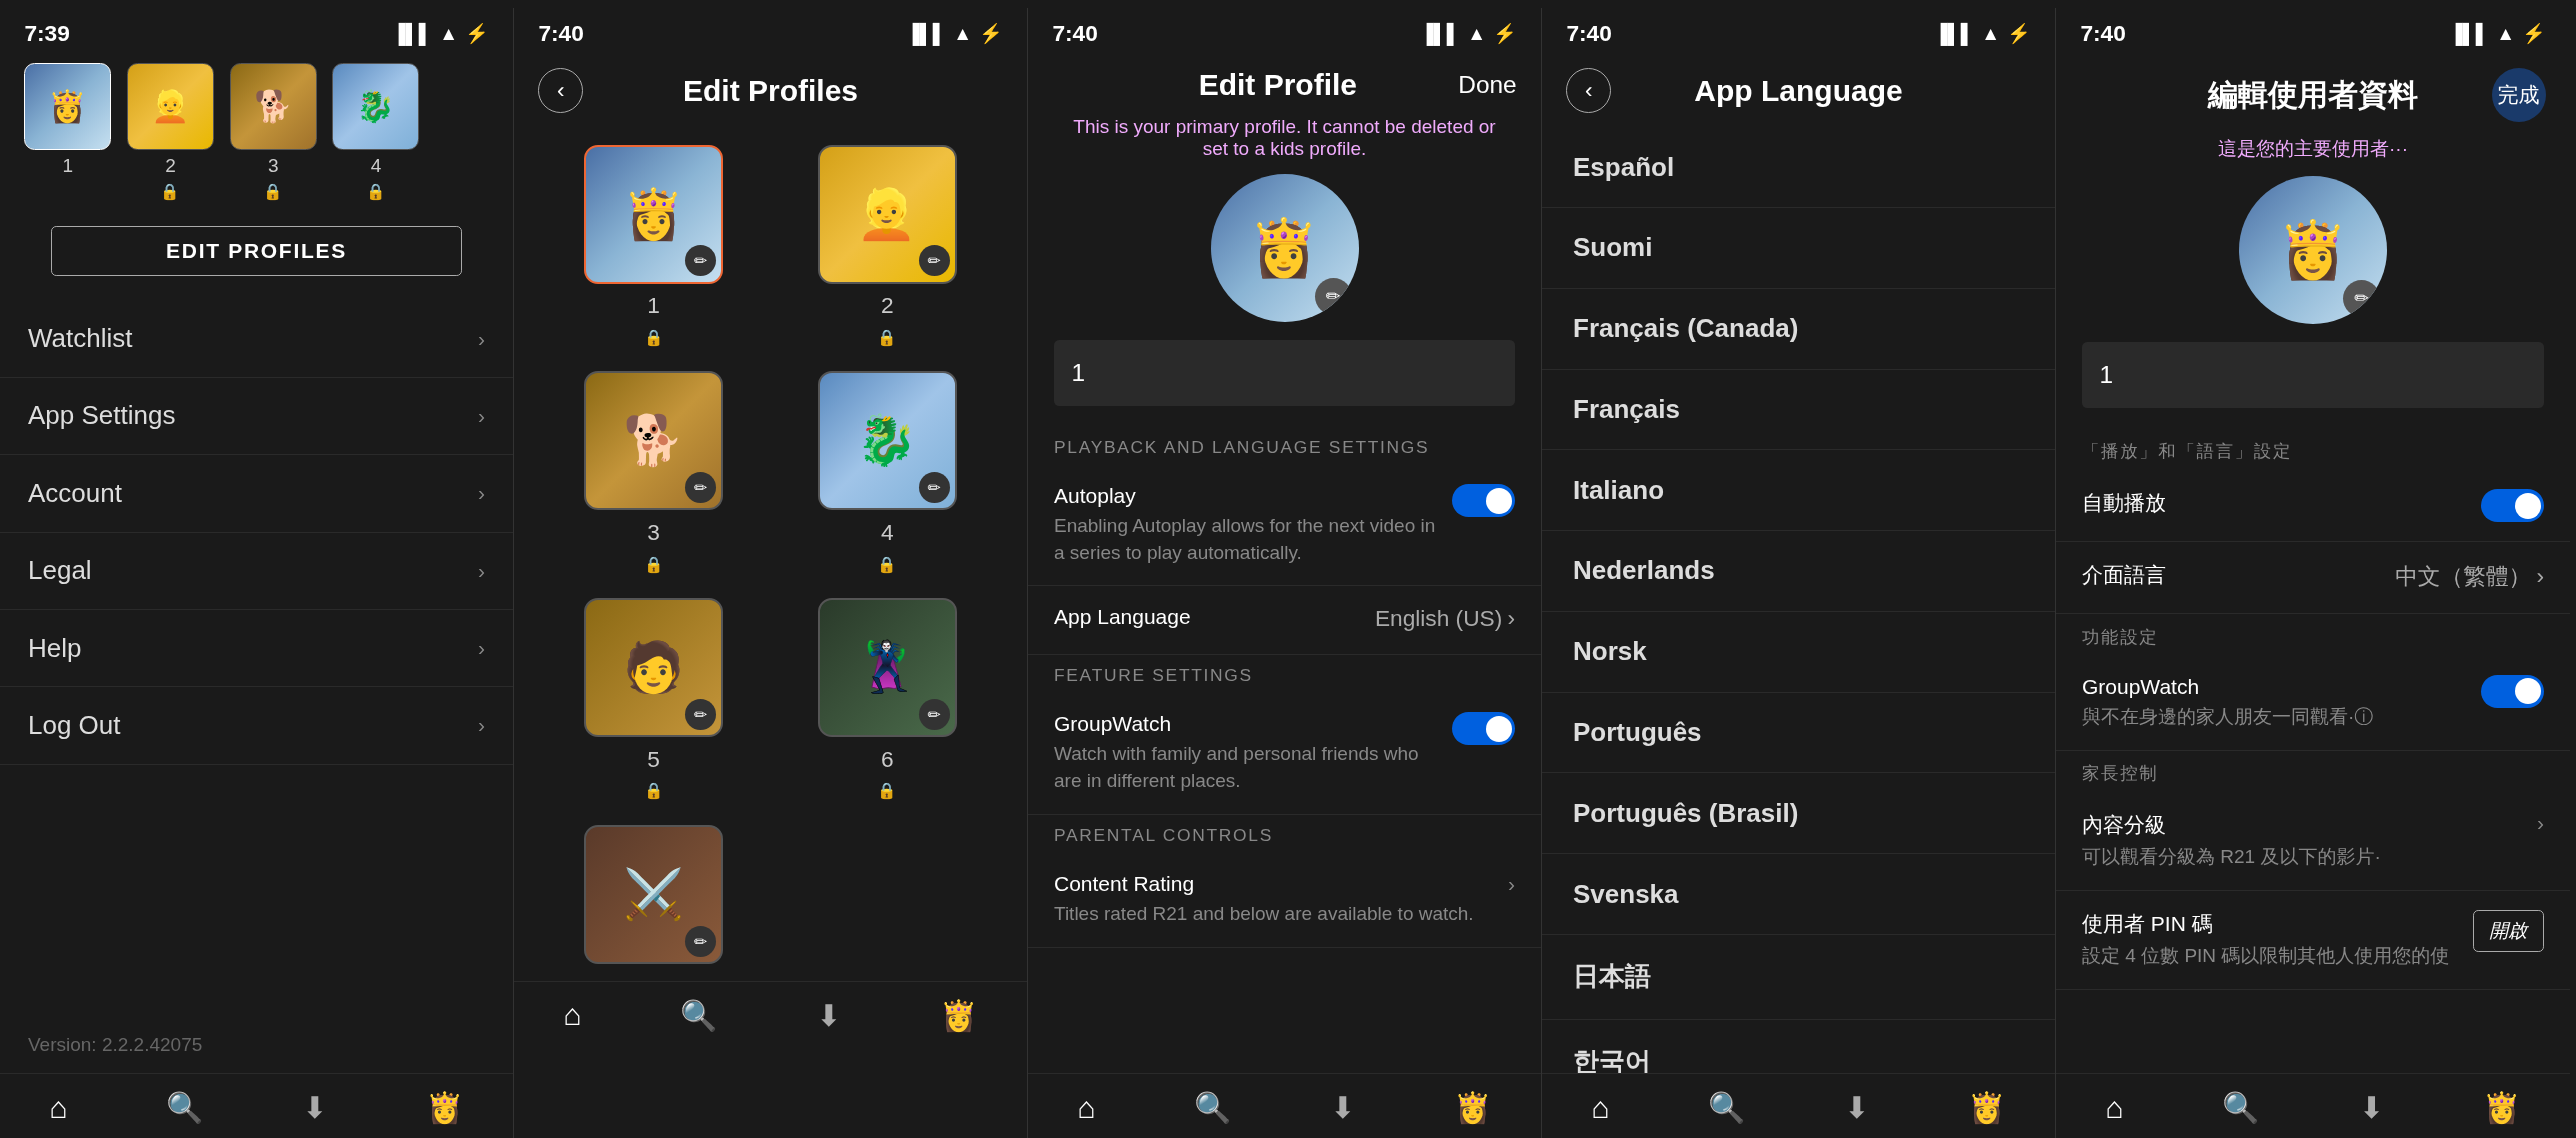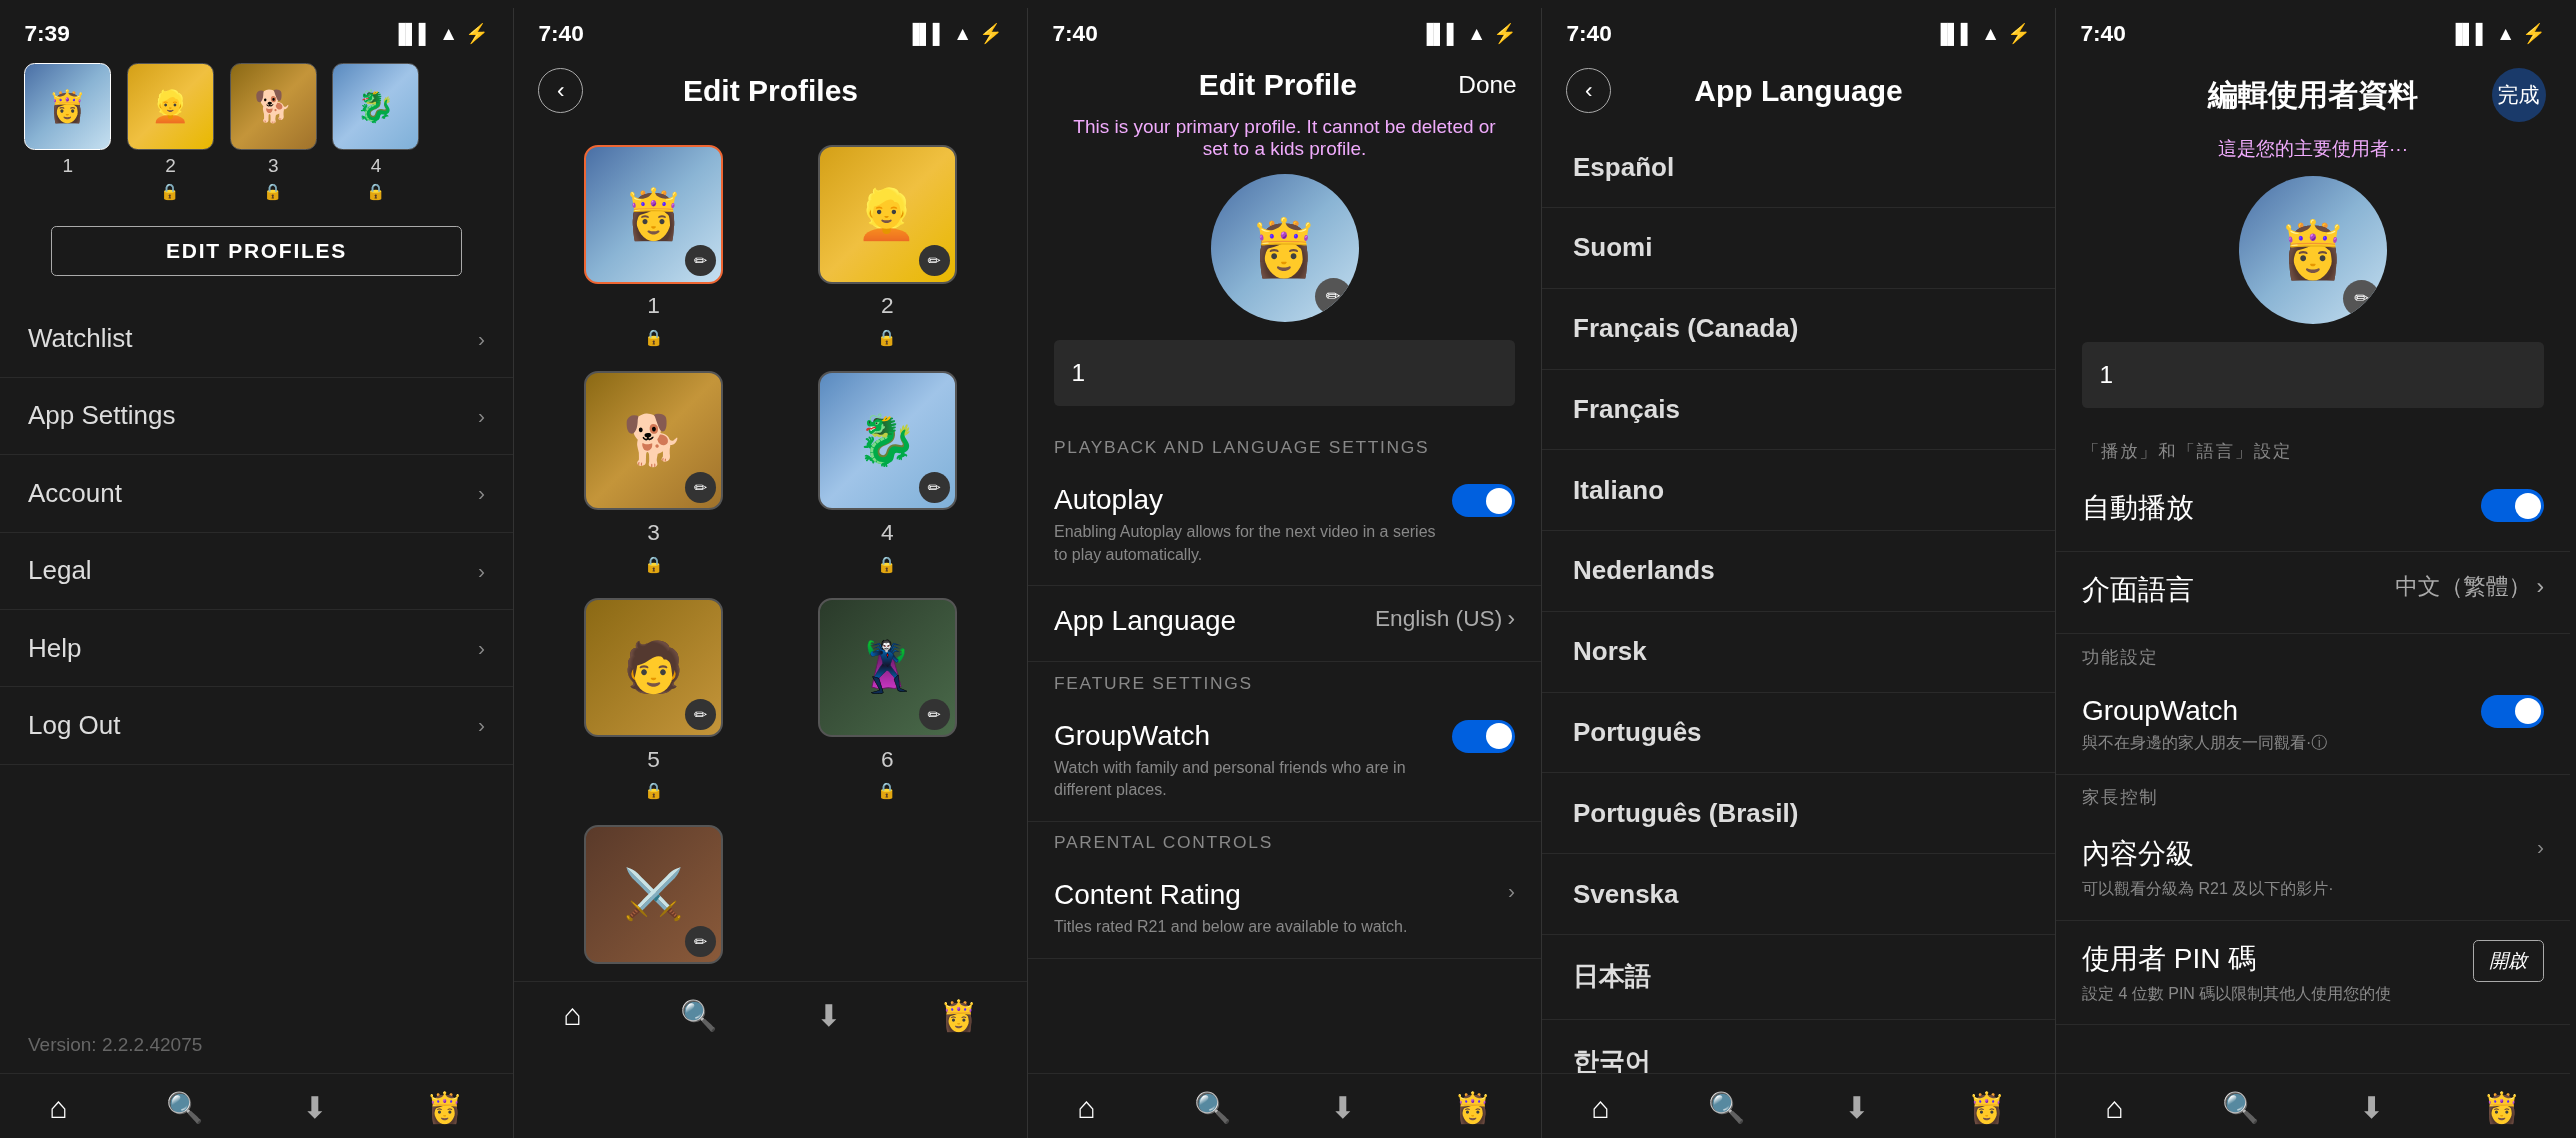--- a/index.html
+++ b/index.html
@@ -277,26 +277,26 @@
 
     .setting-row {
       display: flex;
       justify-content: space-between;
       align-items: flex-start;
       padding: 19px 26px;
       border-bottom: 0.9px solid #2a2a2a;
     }
     .setting-left { flex: 1; }
     .setting-name {
-      font-size: 28px;
+      font-size: 21px;
       color: #fff;
       margin-bottom: 5.2px;
     }
     .setting-desc {
-      font-size: 16px;
+      font-size: 19px;
       color: #888;
       line-height: 1.4;
     }
 
     .toggle {
       width: 63px;
       height: 33px;
       border-radius: 16.6px;
       background: #0060df;
       position: relative;

